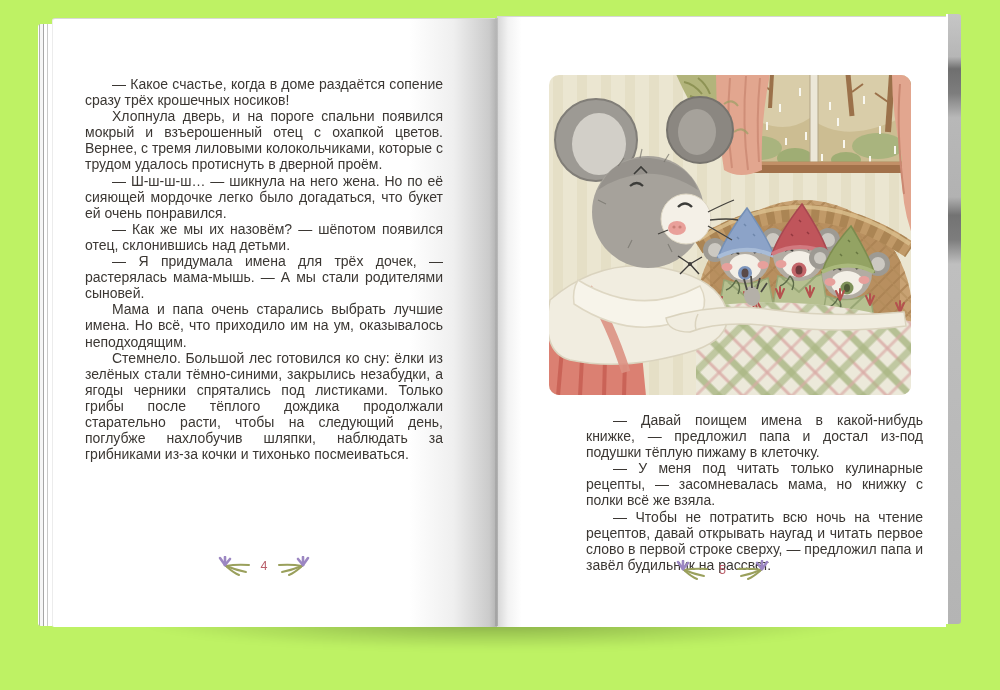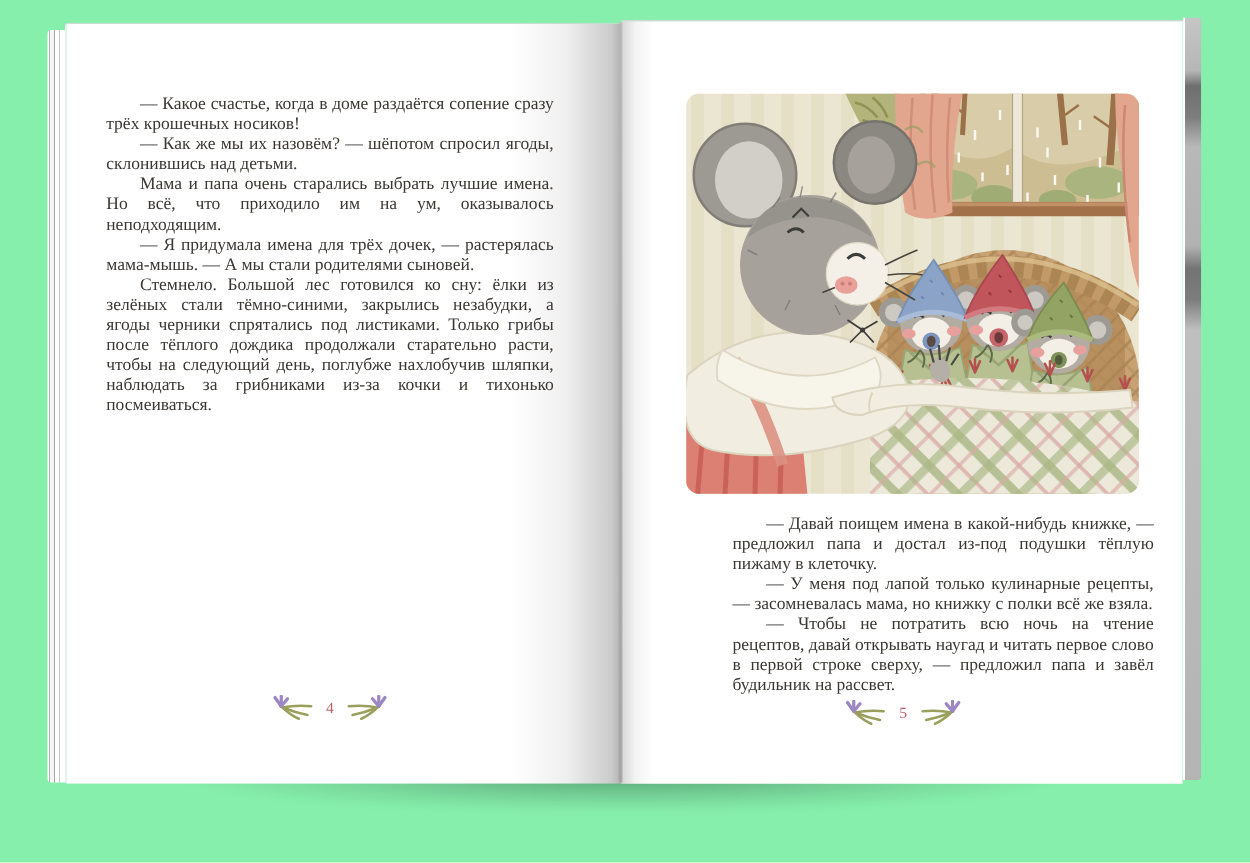--- a/index.html
+++ b/index.html
@@ -1,17 +1,17 @@
 <!DOCTYPE html>
 <html><head>
 <meta charset="utf-8">
 <style>
   html,body { margin:0; padding:0; background:#ffffff; }
-  .scene { position:relative; width:1000px; height:690px; background:#86efac; overflow:hidden;
-           font-family:Liberation Serif, serif; }
+  .scene { position:relative; width:1000px; height:690px; background:#bef264; overflow:hidden;
+           font-family:Liberation Sans, sans-serif; }
 
   
   .book-shadow { position:absolute; left:42px; top:621px; width:912px; height:40px;
     background:radial-gradient(55% 100% at 50% 0%, rgba(0,0,0,0.30) 0%, rgba(0,0,0,0.10) 45%, rgba(0,0,0,0) 72%);
     filter:blur(3px); }
   .stack-left { position:absolute; left:38px; top:24px; width:14px; height:602px;
     background:linear-gradient(90deg,#ffffff 0 1px,#b2b2b2 1px 2px,#f6f6f6 2px 5px,#a6a6a6 5px 6px,#ffffff 6px 9px,#c9c9c9 9px 10px,#ffffff 10px 14px);
     border-radius:3px 0 0 3px; }
   .stack-right { position:absolute; left:946px; top:14px; width:13px; height:610px;
     background:linear-gradient(180deg,#c6c6c6 0%,#b6b6b6 7%,#6f6f6f 9%,#7d7d7d 13%,#b8b8b8 17%,#b2b2b2 30%,#737373 33%,#7d7d7d 37%,#bfbfbf 41%,#b4b4b4 100%);
@@ -47,23 +47,25 @@
 
   <div class="book-shadow"></div>
   <div class="stack-left"></div>
   <div class="stack-right"></div>
   <div class="page-left"></div>
   <div class="page-right"></div>
   <div class="spine"></div>
 
   <div class="text-left bodytext">
     <p>— Какое счастье, когда в доме раздаётся сопение сразу трёх крошечных носиков!</p>
-    <p>— Как же мы их назовём? — шёпотом спросил ягоды, склонившись над детьми.</p>
+    <p>Хлопнула дверь, и на пороге спальни появился мокрый и взъерошенный отец с охапкой цветов. Вернее, с тремя лиловыми колокольчиками, которые с трудом удалось протиснуть в дверной проём.</p>
+    <p>— Ш-ш-ш-ш… — шикнула на него жена. Но по её сияющей мордочке легко было догадаться, что букет ей очень понравился.</p>
+    <p>— Как же мы их назовём? — шёпотом появился отец, склонившись над детьми.</p>
+    <p>— Я придумала имена для трёх дочек, — растерялась мама-мышь. — А мы стали родителями сыновей.</p>
     <p>Мама и папа очень старались выбрать лучшие имена. Но всё, что приходило им на ум, оказывалось неподходящим.</p>
-    <p>— Я придумала имена для трёх дочек, — растерялась мама-мышь. — А мы стали родителями сыновей.</p>
     <p>Стемнело. Большой лес готовился ко сну: ёлки из зелёных стали тёмно-синими, закрылись незабудки, а ягоды черники спрятались под листиками. Только грибы после тёплого дождика продолжали старательно расти, чтобы на следующий день, поглубже нахлобучив шляпки, наблюдать за грибниками из-за кочки и тихонько посмеиваться.</p>
   </div>
 
   <div class="footer footer-left">
     <svg class="sprig" viewBox="0 0 34 20">
       <g stroke="#9aa05c" stroke-width="2" fill="none" stroke-linecap="round">
         <path d="M8,10 Q18,8 31,9"></path>
           <path d="M8,10 Q18,14 28,16"></path>
           <path d="M9,11 Q16,17 21,19"></path>
       </g>
@@ -286,21 +288,21 @@
           <path d="M150,240 q-4,8 -2,16" stroke="#dad3be" stroke-width="1.5" fill="none"></path>
           <ellipse cx="204" cy="222" rx="8" ry="10" fill="#b4b0a8" transform="rotate(-15 204 222)"></ellipse>
           <path d="M199,216 l-3,-11 M204,214 l-1,-12 M209,215 l3,-11 M213,218 l6,-9" stroke="#4b4943" stroke-width="1.8" fill="none"></path>
         </g>
       </g>
     </g>
   </svg>
 
   <div class="text-right bodytext">
     <p>— Давай поищем имена в какой-нибудь книжке, — предложил папа и достал из-под подушки тёплую пижаму в клеточку.</p>
-    <p>— У меня под лапой только кулинарные рецепты, — засомневалась мама, но книжку с полки всё же взяла.</p>
+    <p>— У меня под читать только кулинарные рецепты, — засомневалась мама, но книжку с полки всё же взяла.</p>
     <p>— Чтобы не потратить всю ночь на чтение рецептов, давай открывать наугад и читать первое слово в первой строке сверху, — предложил папа и завёл будильник на рассвет.</p>
   </div>
 
   <div class="footer footer-right">
     <svg class="sprig" viewBox="0 0 34 20">
       <g stroke="#9aa05c" stroke-width="2" fill="none" stroke-linecap="round">
         <path d="M8,10 Q18,8 31,9"></path>
           <path d="M8,10 Q18,14 28,16"></path>
           <path d="M9,11 Q16,17 21,19"></path>
       </g>

